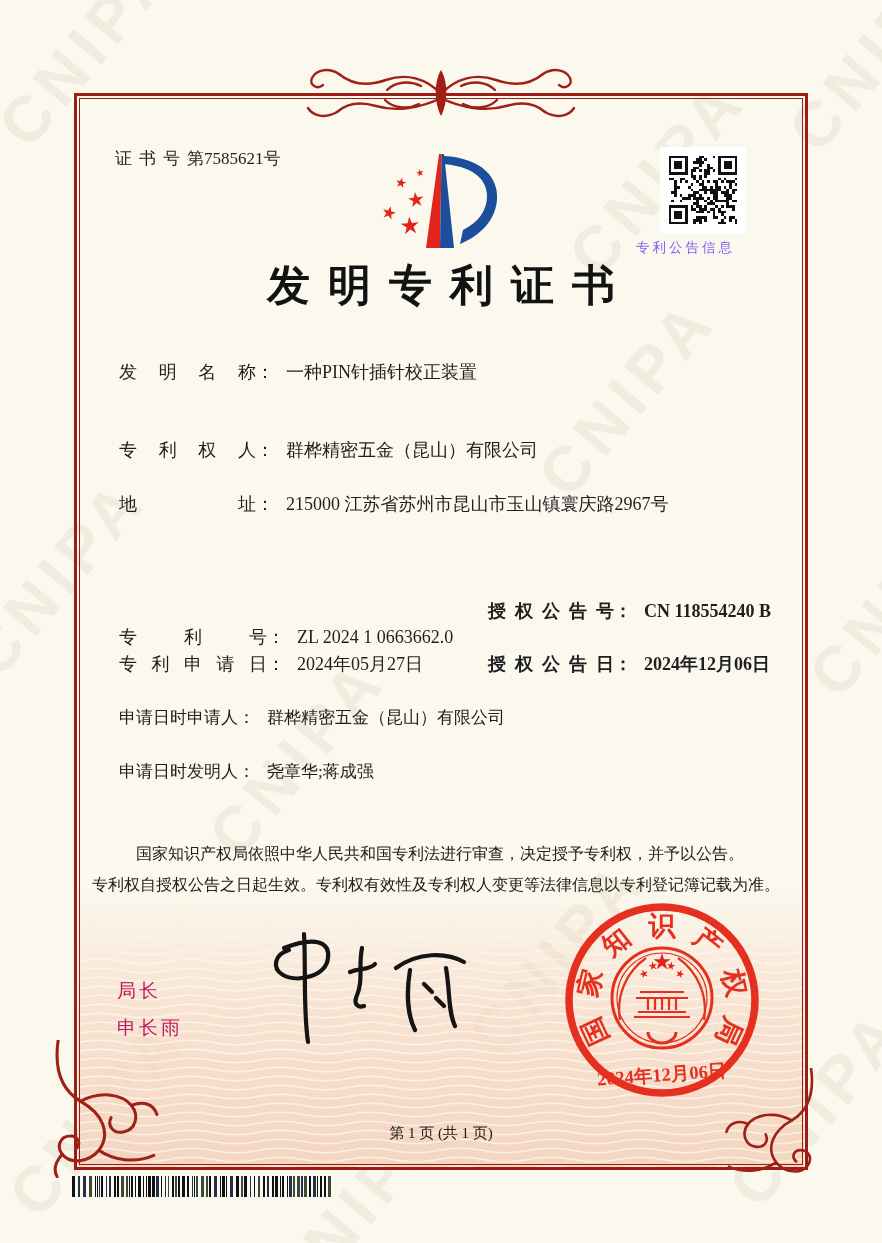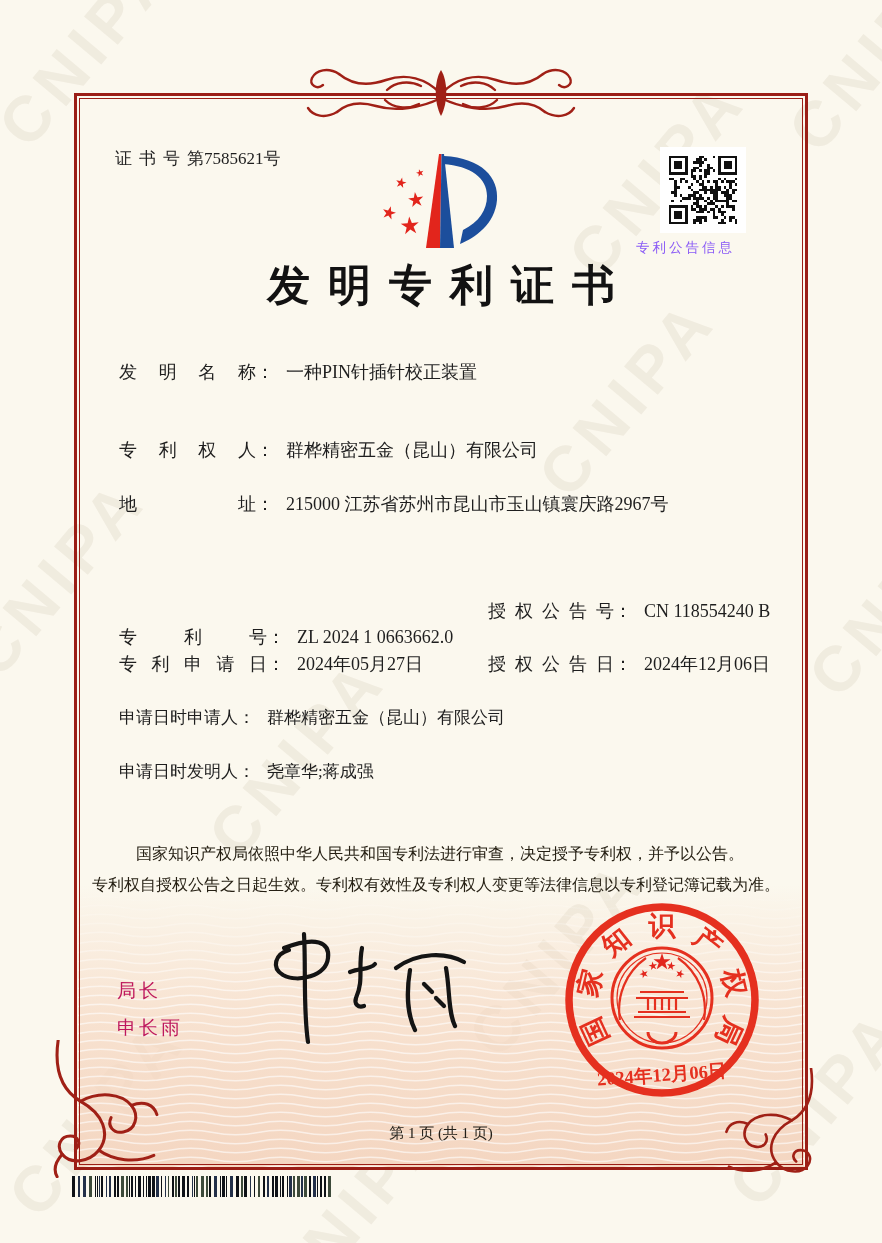--- a/index.html
+++ b/index.html
@@ -33,21 +33,21 @@
   .title{position:absolute;left:0;top:257px;width:882px;text-align:center;
          font-size:43px;font-weight:900;letter-spacing:18px;padding-left:18px;box-sizing:border-box;color:#121212;}
   
   .row{position:absolute;left:119px;font-size:18px;white-space:nowrap;}
   .row .lbl{display:inline-block;text-align:justify;text-align-last:justify;text-justify:inter-character;
             vertical-align:bottom;}
   .w137 .lbl{width:137px;}
   .w148 .lbl{width:148px;}
   .row .val{margin-left:12px;}
   .row.plain .val{margin-left:12px;}
-  .rcol{left:488px;}
+  .rcol{left:488px;font-weight:bold;}
   .rcol .lbl{width:126px;}
   
   .statement{position:absolute;left:92px;top:838px;width:702px;font-size:16px;line-height:31px;color:#262014;}
   .statement .l1{text-indent:44px;}
   
   .signer{position:absolute;left:117px;top:972px;font-family:"Liberation Sans","DejaVu Sans",sans-serif;
           font-size:19px;letter-spacing:3px;color:#be185d;line-height:37px;}
   .signature{position:absolute;left:258px;top:928px;width:210px;height:118px;}
   
   .seal{position:absolute;left:562px;top:900px;width:200px;height:200px;}

